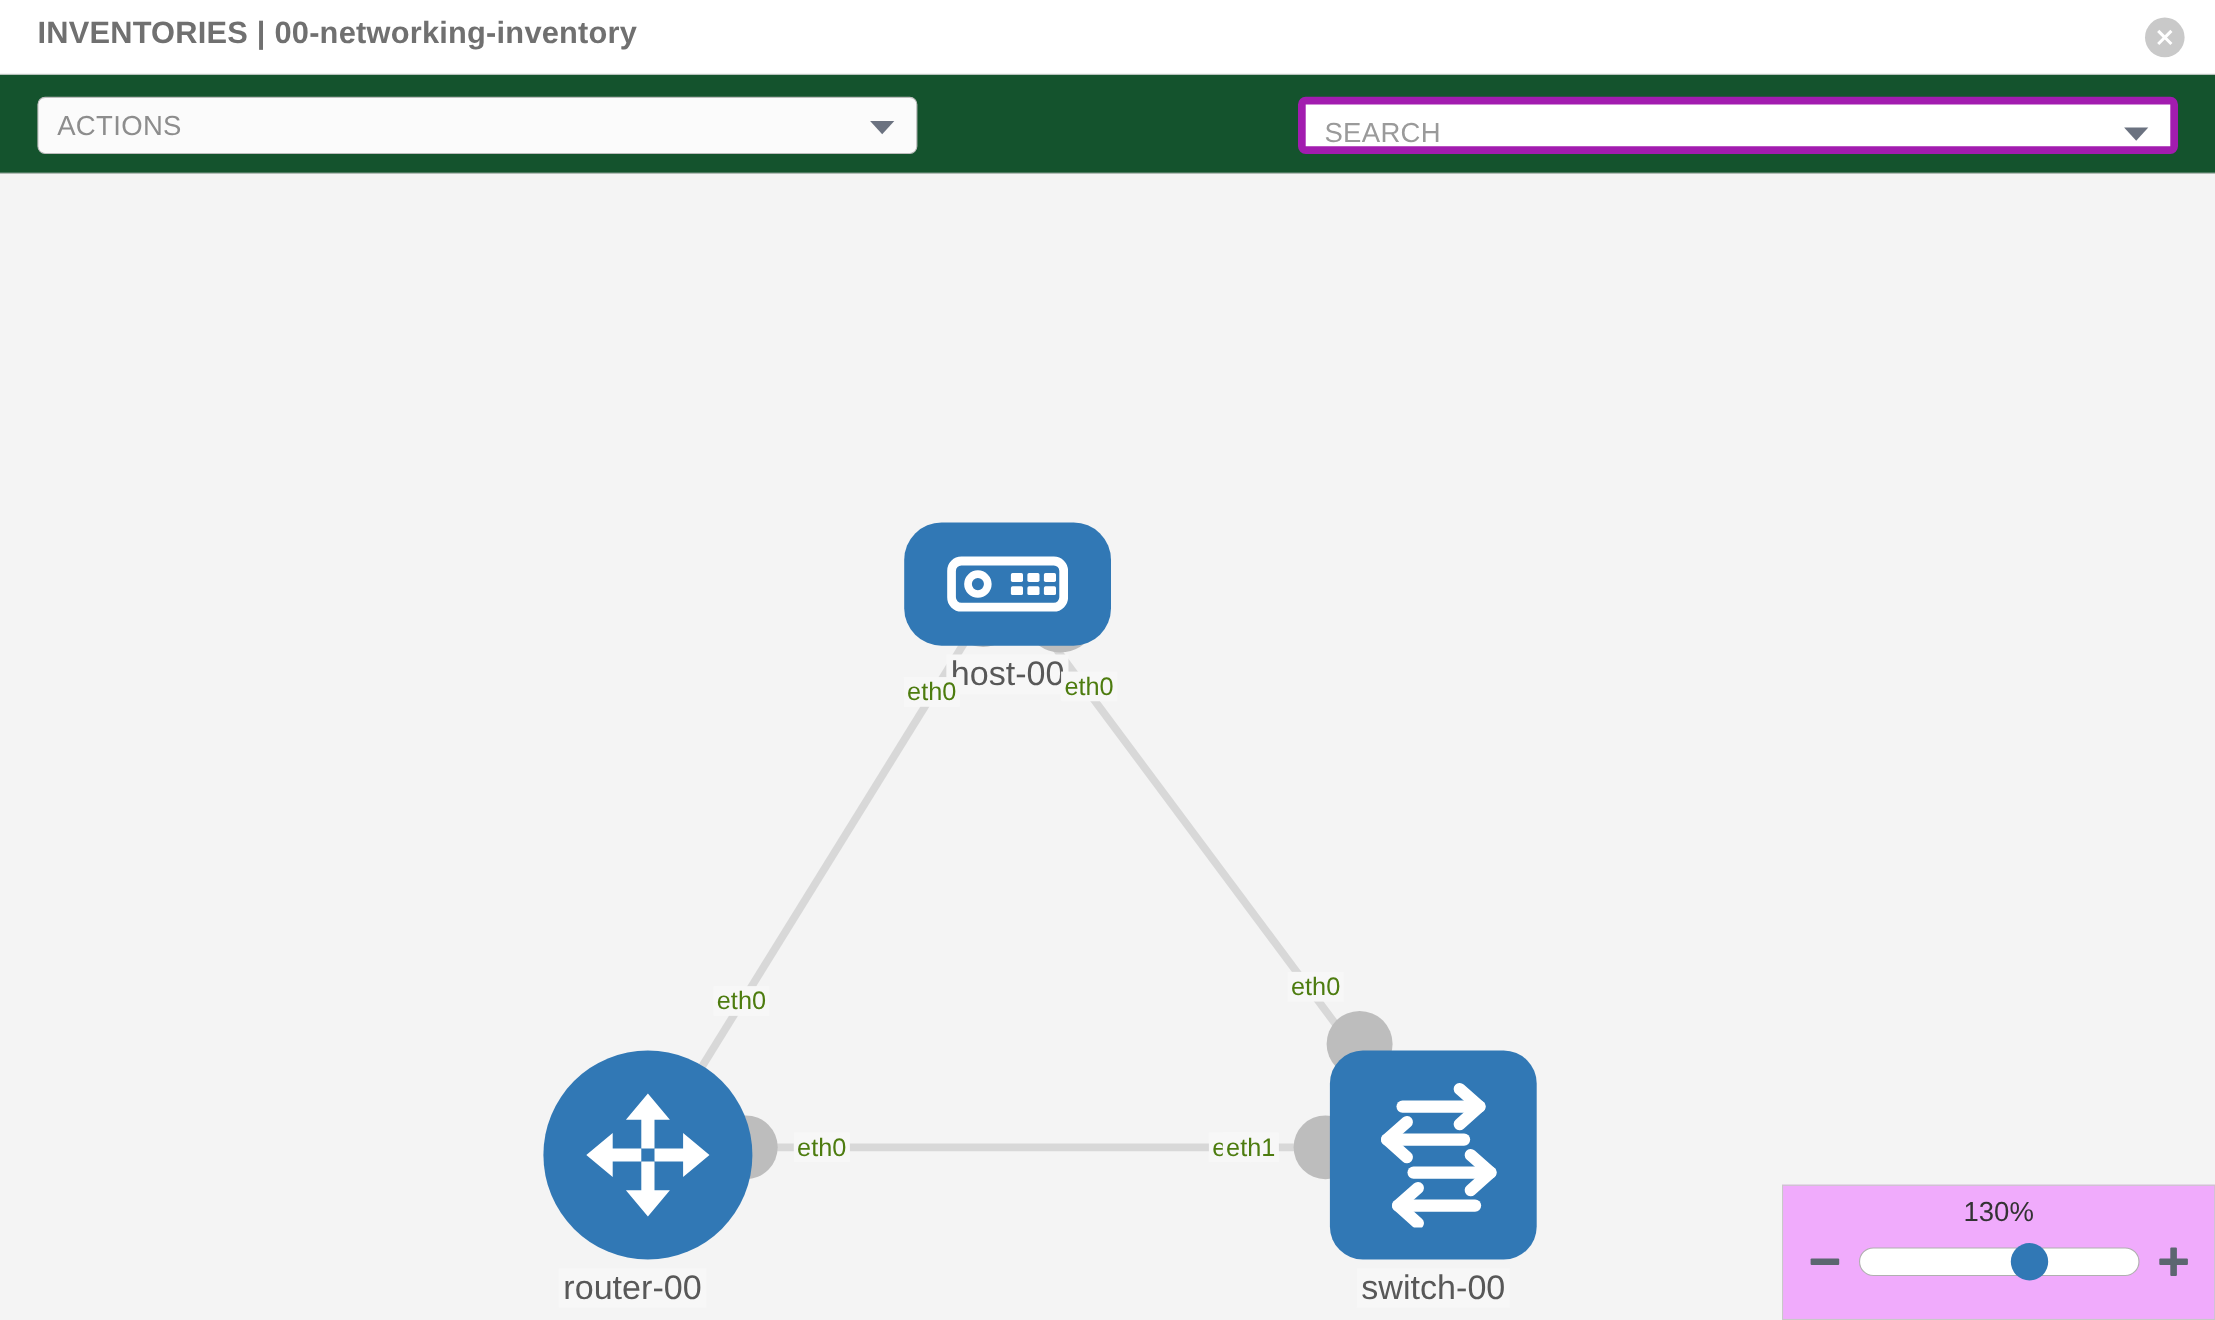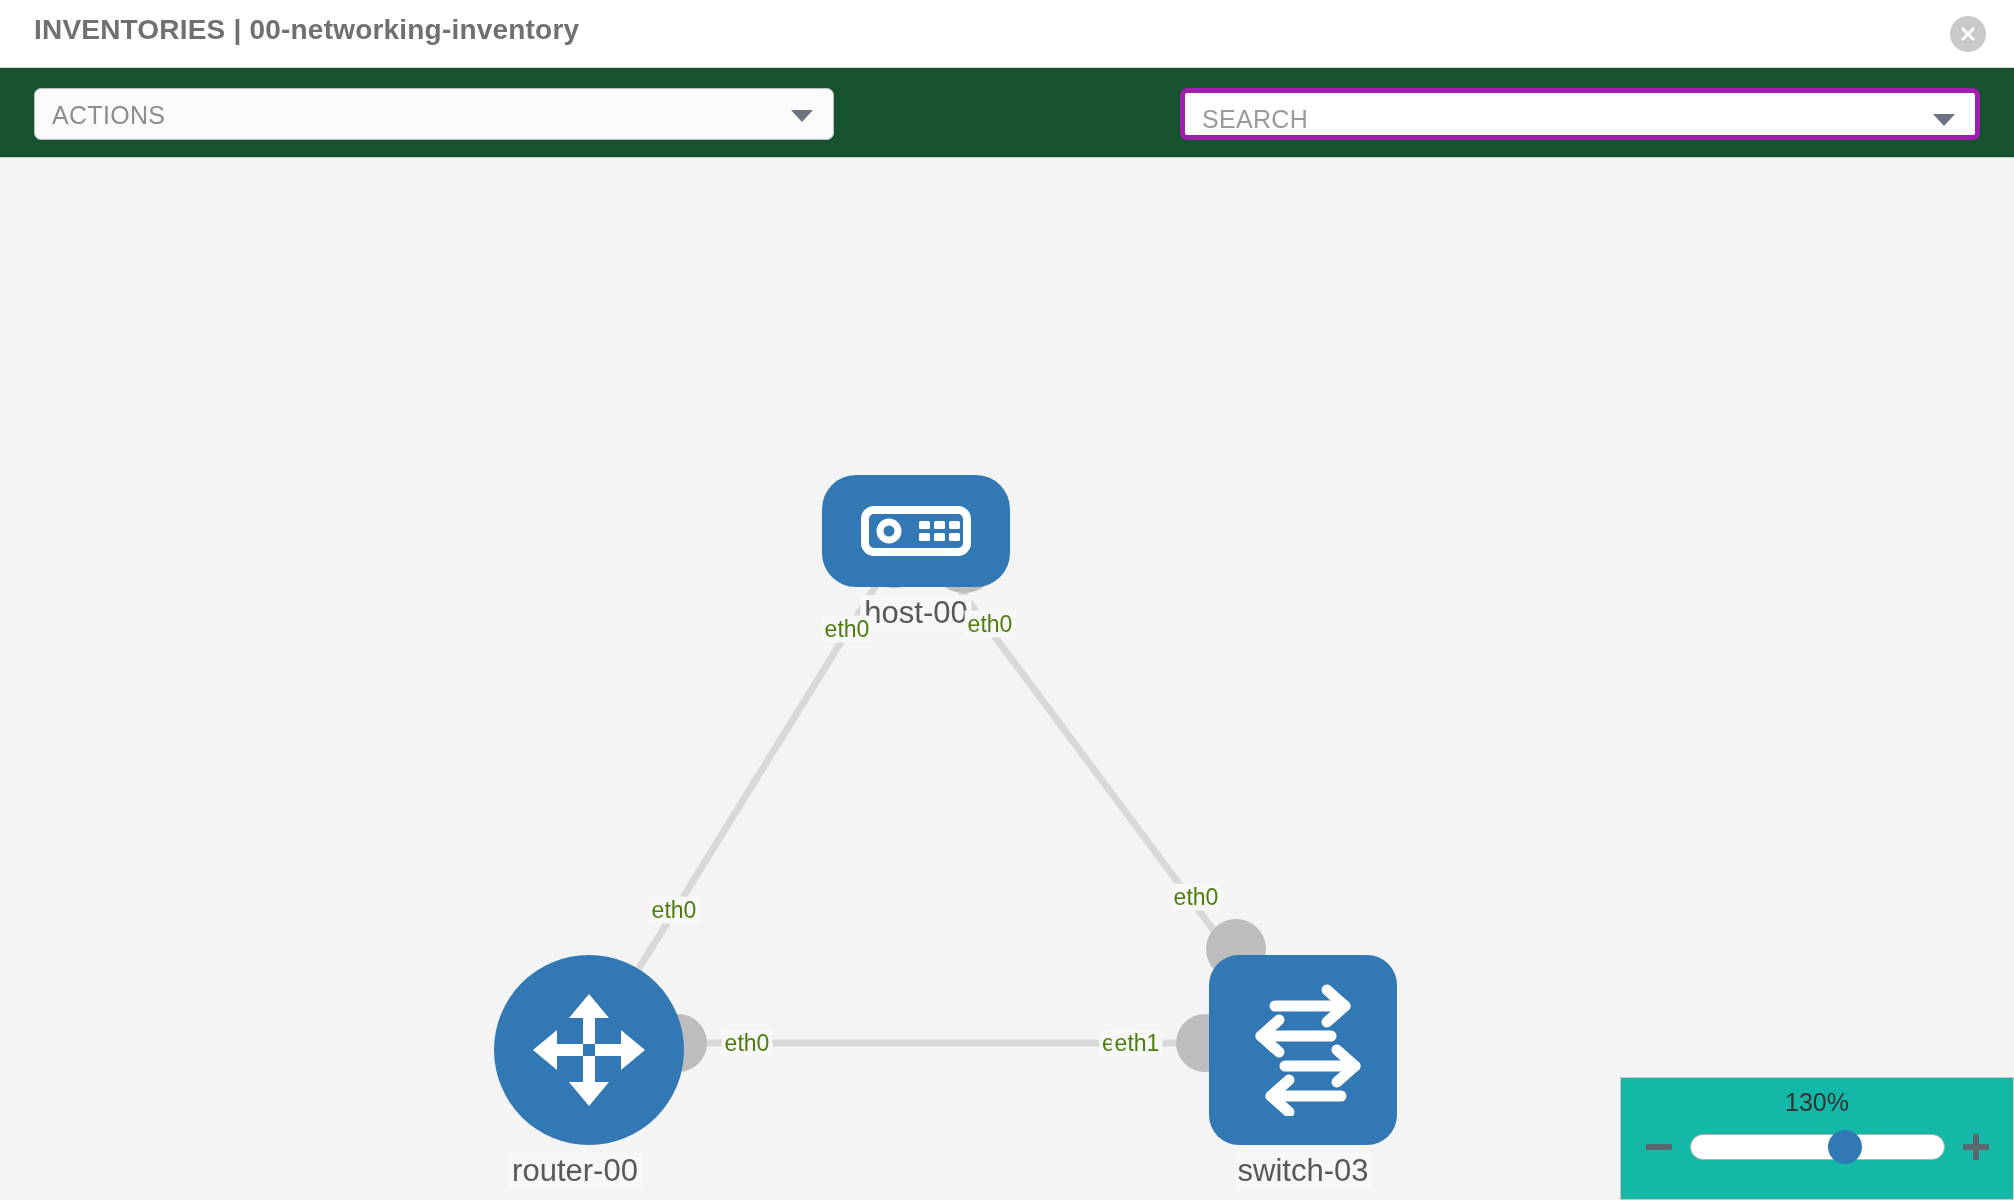--- a/index.html
+++ b/index.html
@@ -67,21 +67,21 @@
     display: flex; align-items: center; justify-content: center;
     cursor: pointer;
   }
   #wrench-btn { left: 1040px; }
   #key-btn { left: 1108px; }
 
   .search-box {
     position: absolute; left: 1180px; top: 20px;
     width: 800px; height: 52px;
     background: #ffffff;
-    border: 5px solid #a21caf;
+    border: 7px solid #a21caf;
     border-radius: 7px;
     cursor: text;
   }
   .search-box .placeholder {
     position: absolute; left: 17px; top: 12px;
     font-size: 25px; color: #9a9a9a; letter-spacing: 0.3px;
   }
 
   
   .canvas {
@@ -115,21 +115,21 @@
     display: flex; align-items: center; justify-content: center;
     cursor: pointer;
   }
   .node.round { border-radius: 50%; }
   .node.rounded-sq { border-radius: 24px; }
 
   
   .zoom-panel {
     position: absolute; left: 1620px; top: 1077px;
     width: 394px; height: 123px;
-    background: #14b8a6;
+    background: #f0abfc;
     border: 1px solid #c8c8c8;
   }
   .zoom-value {
     position: absolute; top: 10px; left: 0; width: 100%;
     text-align: center; font-size: 25px; color: #333333;
   }
   .zoom-row {
     position: absolute; top: 52px; left: 0; width: 100%;
     display: flex; align-items: center; justify-content: center; gap: 14px;
   }
@@ -264,21 +264,21 @@
           <path d="M44 82 L114 82"></path>
           <path d="M96 66 L114 82 L96 98"></path>
           <path d="M100 112 L30 112"></path>
           <path d="M48 96 L30 112 L48 128"></path>
         </g>
       </svg>
     </div>
 
     <div class="node-label" style="left:916px; top:454px;">host-00</div>
     <div class="node-label" style="left:575px; top:1012px;">router-00</div>
-    <div class="node-label" style="left:1303px; top:1012px;">switch-03</div>
+    <div class="node-label" style="left:1303px; top:1012px;">switch-00</div>
 
     <div class="edge-label" style="left:847px; top:470px;">eth0</div>
     <div class="edge-label" style="left:990px; top:465px;">eth0</div>
     <div class="edge-label" style="left:674px; top:751px;">eth0</div>
     <div class="edge-label" style="left:1196px; top:738px;">eth0</div>
     <div class="edge-label" style="left:747px; top:884px;">eth0</div>
     <div class="edge-label" style="left:1118px; top:884px;">eth</div>
     <div class="edge-label" style="left:1137px; top:884px;">eth1</div>
   </div>
 

